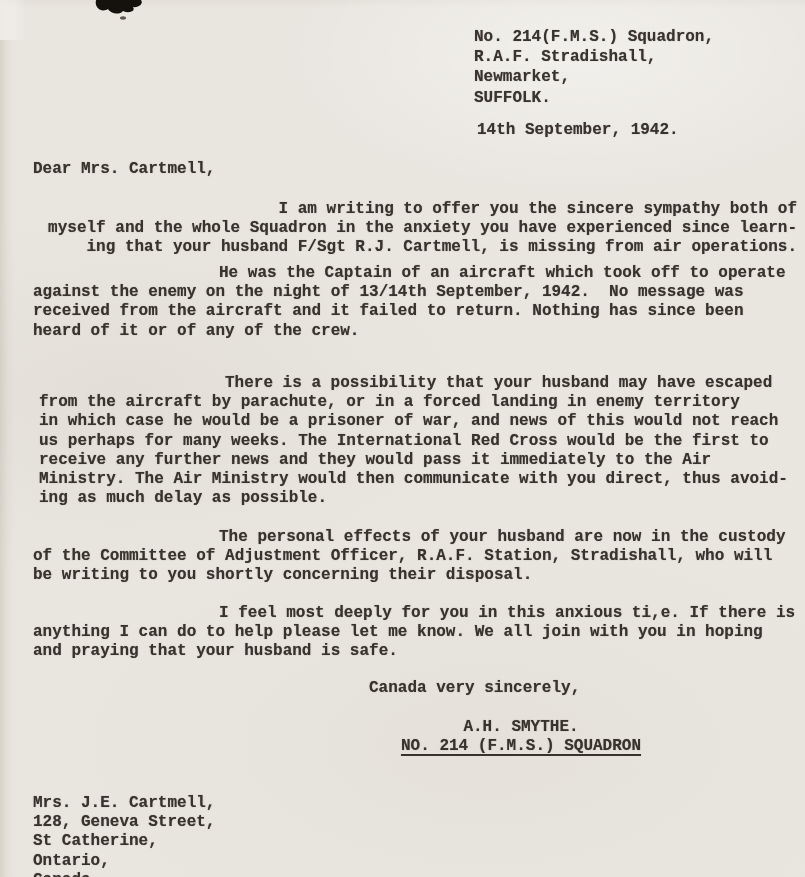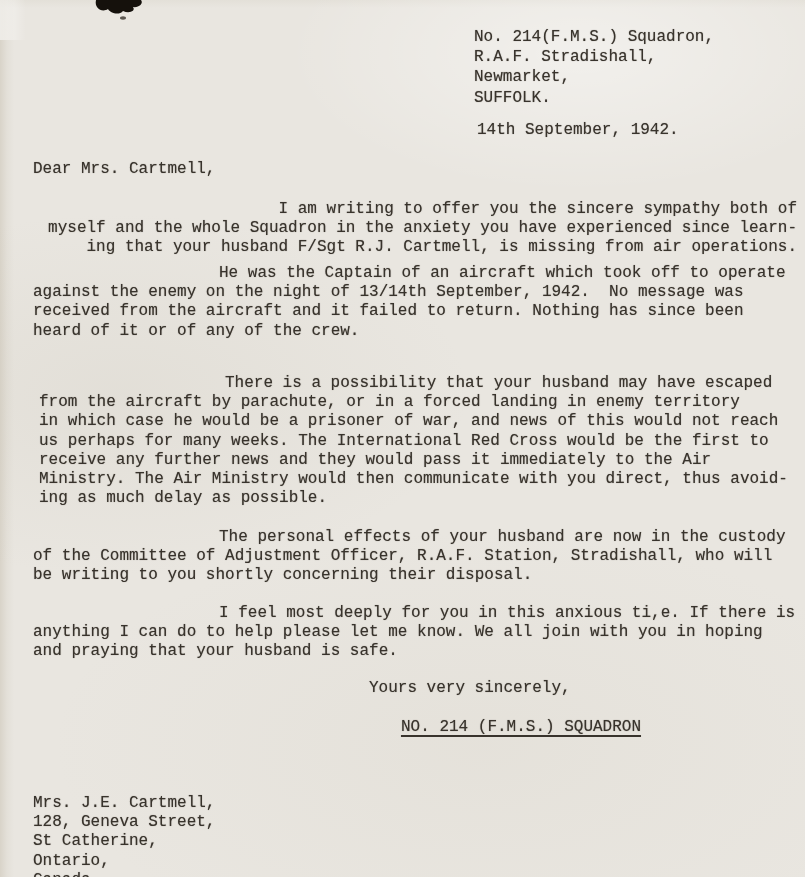--- a/index.html
+++ b/index.html
@@ -15,21 +15,21 @@
     height: 877px;
     overflow: hidden;
     background-color: #e9e6e0;
     background-image:
       radial-gradient(ellipse 420px 200px at 72% 6%, rgba(255,255,255,0.40), transparent 70%),
       radial-gradient(ellipse 500px 260px at 15% 45%, rgba(186,180,164,0.14), transparent 70%),
       radial-gradient(ellipse 600px 300px at 60% 85%, rgba(198,192,176,0.12), transparent 72%),
       linear-gradient(90deg, rgba(178,168,146,0.30) 0px, rgba(178,168,146,0.10) 7px, rgba(178,168,146,0) 14px),
       linear-gradient(180deg, rgba(210,205,192,0.25) 0px, rgba(210,205,192,0) 8px);
     font-family: "Liberation Mono", "DejaVu Sans Mono", monospace;
-    font-weight: 400;
+    font-weight: 700;
     color: #38332c;
     text-shadow: 0 0 1px rgba(56,50,42,0.55);
     font-size: 16px;
   }
   .pre { white-space: pre-wrap; }
   .abs { position: absolute; }
   .sender {
     left: 474px; top: 27px;
     line-height: 20.2px;
   }
@@ -115,23 +115,24 @@
 receive any further news and they would pass it immediately to the Air
 Ministry. The Air Ministry would then communicate with you direct, thus avoid-
 ing as much delay as possible.</div>
   <div class="abs pre para para-4">The personal effects of your husband are now in the custody
 of the Committee of Adjustment Officer, R.A.F. Station, Stradishall, who will
 be writing to you shortly concerning their disposal.</div>
   <div class="abs pre para para-5">I feel most deeply for you in this anxious ti,e. If there is
 anything I can do to help please let me know. We all join with you in hoping
 and praying that your husband is safe.</div>
 
-  <div class="abs closing">Yours very sincerely,</div>
+  <div class="abs closing">Canada very sincerely,</div>
 
   <div class="abs signature">
+    <div>A.H. SMYTHE.</div>
     <div><span class="sig-underlined">NO. 214 (F.M.S.) SQUADRON</span></div>
   </div>
 
   <div class="abs pre recipient">Mrs. J.E. Cartmell,
 128, Geneva Street,
 St Catherine,
 Ontario,
 Canada</div>
 
 </div>

